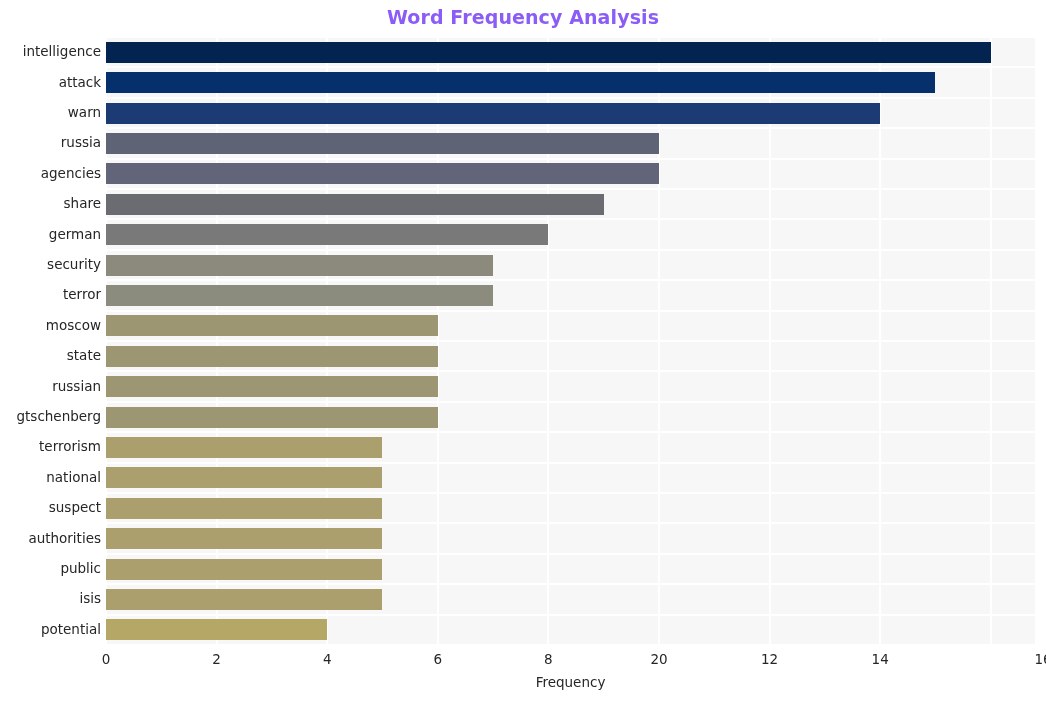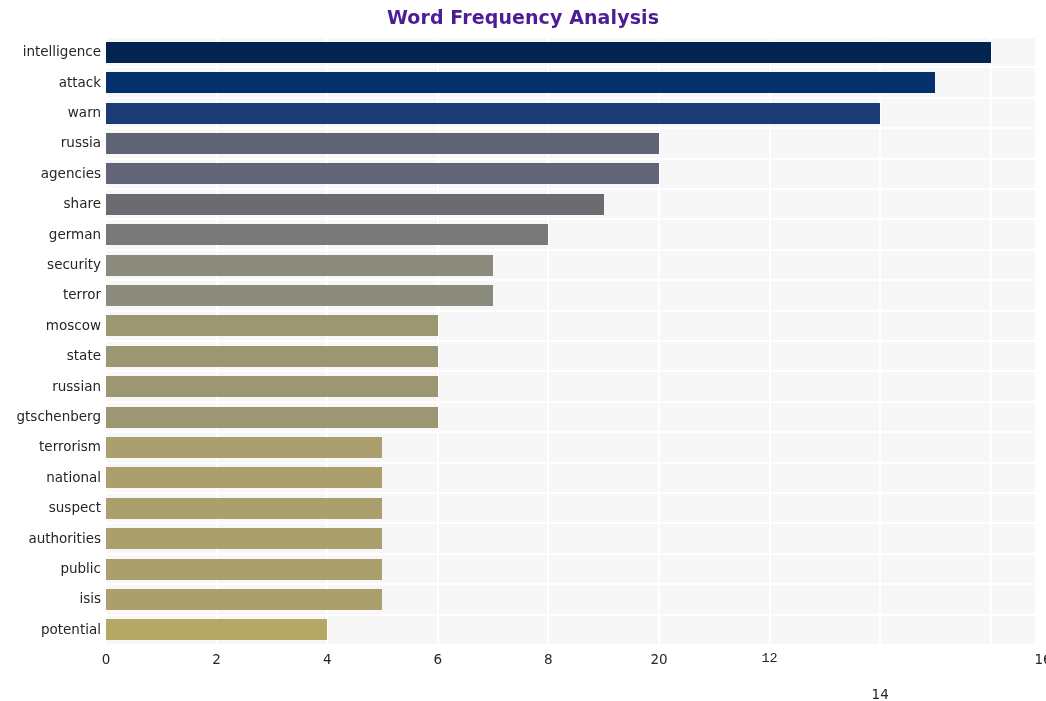--- a/index.html
+++ b/index.html
@@ -25,21 +25,21 @@
 
   
   #chart-title {
     position: absolute;
     left: 0;
     top: 6px;
     width: 1046px;
     text-align: center;
     font-size: 19px;
     font-weight: bold;
-    color: #4c1d95;
+    color: #8b5cf6;
     letter-spacing: 0.1px;
   }
 
   
   #plot-area {
     position: absolute;
     left: 106px;
     top: 37px;
     width: 929px;
     height: 608px;
@@ -189,19 +189,20 @@
       <div class="ytick-label" style="top: 590.4px;">isis</div>
       <div class="ytick-label" style="top: 620.8px;">potential</div>
     </div>
   <div id="xtick-labels">
       <div class="xtick-label" style="left: 106px;">0</div>
       <div class="xtick-label" style="left: 216.595px;">2</div>
       <div class="xtick-label" style="left: 327.19px;">4</div>
       <div class="xtick-label" style="left: 437.786px;">6</div>
       <div class="xtick-label" style="left: 548.381px;">8</div>
       <div class="xtick-label" style="left: 658.976px;">20</div>
-      <div class="xtick-label" style="left: 769.571px; font-family: Liberation Mono, monospace;">12</div>
-      <div class="xtick-label" style="left: 880.167px; margin-top: 35px;">14</div>
+      <div class="xtick-label" style="left: 769.571px;">12</div>
+      <div class="xtick-label" style="left: 880.167px;">14</div>
       <div class="xtick-label" style="left: 1043px;">16</div>
     </div>
 
+  <div id="xaxis-label">Frequency</div>
 
 </div>
 
 </body></html>

